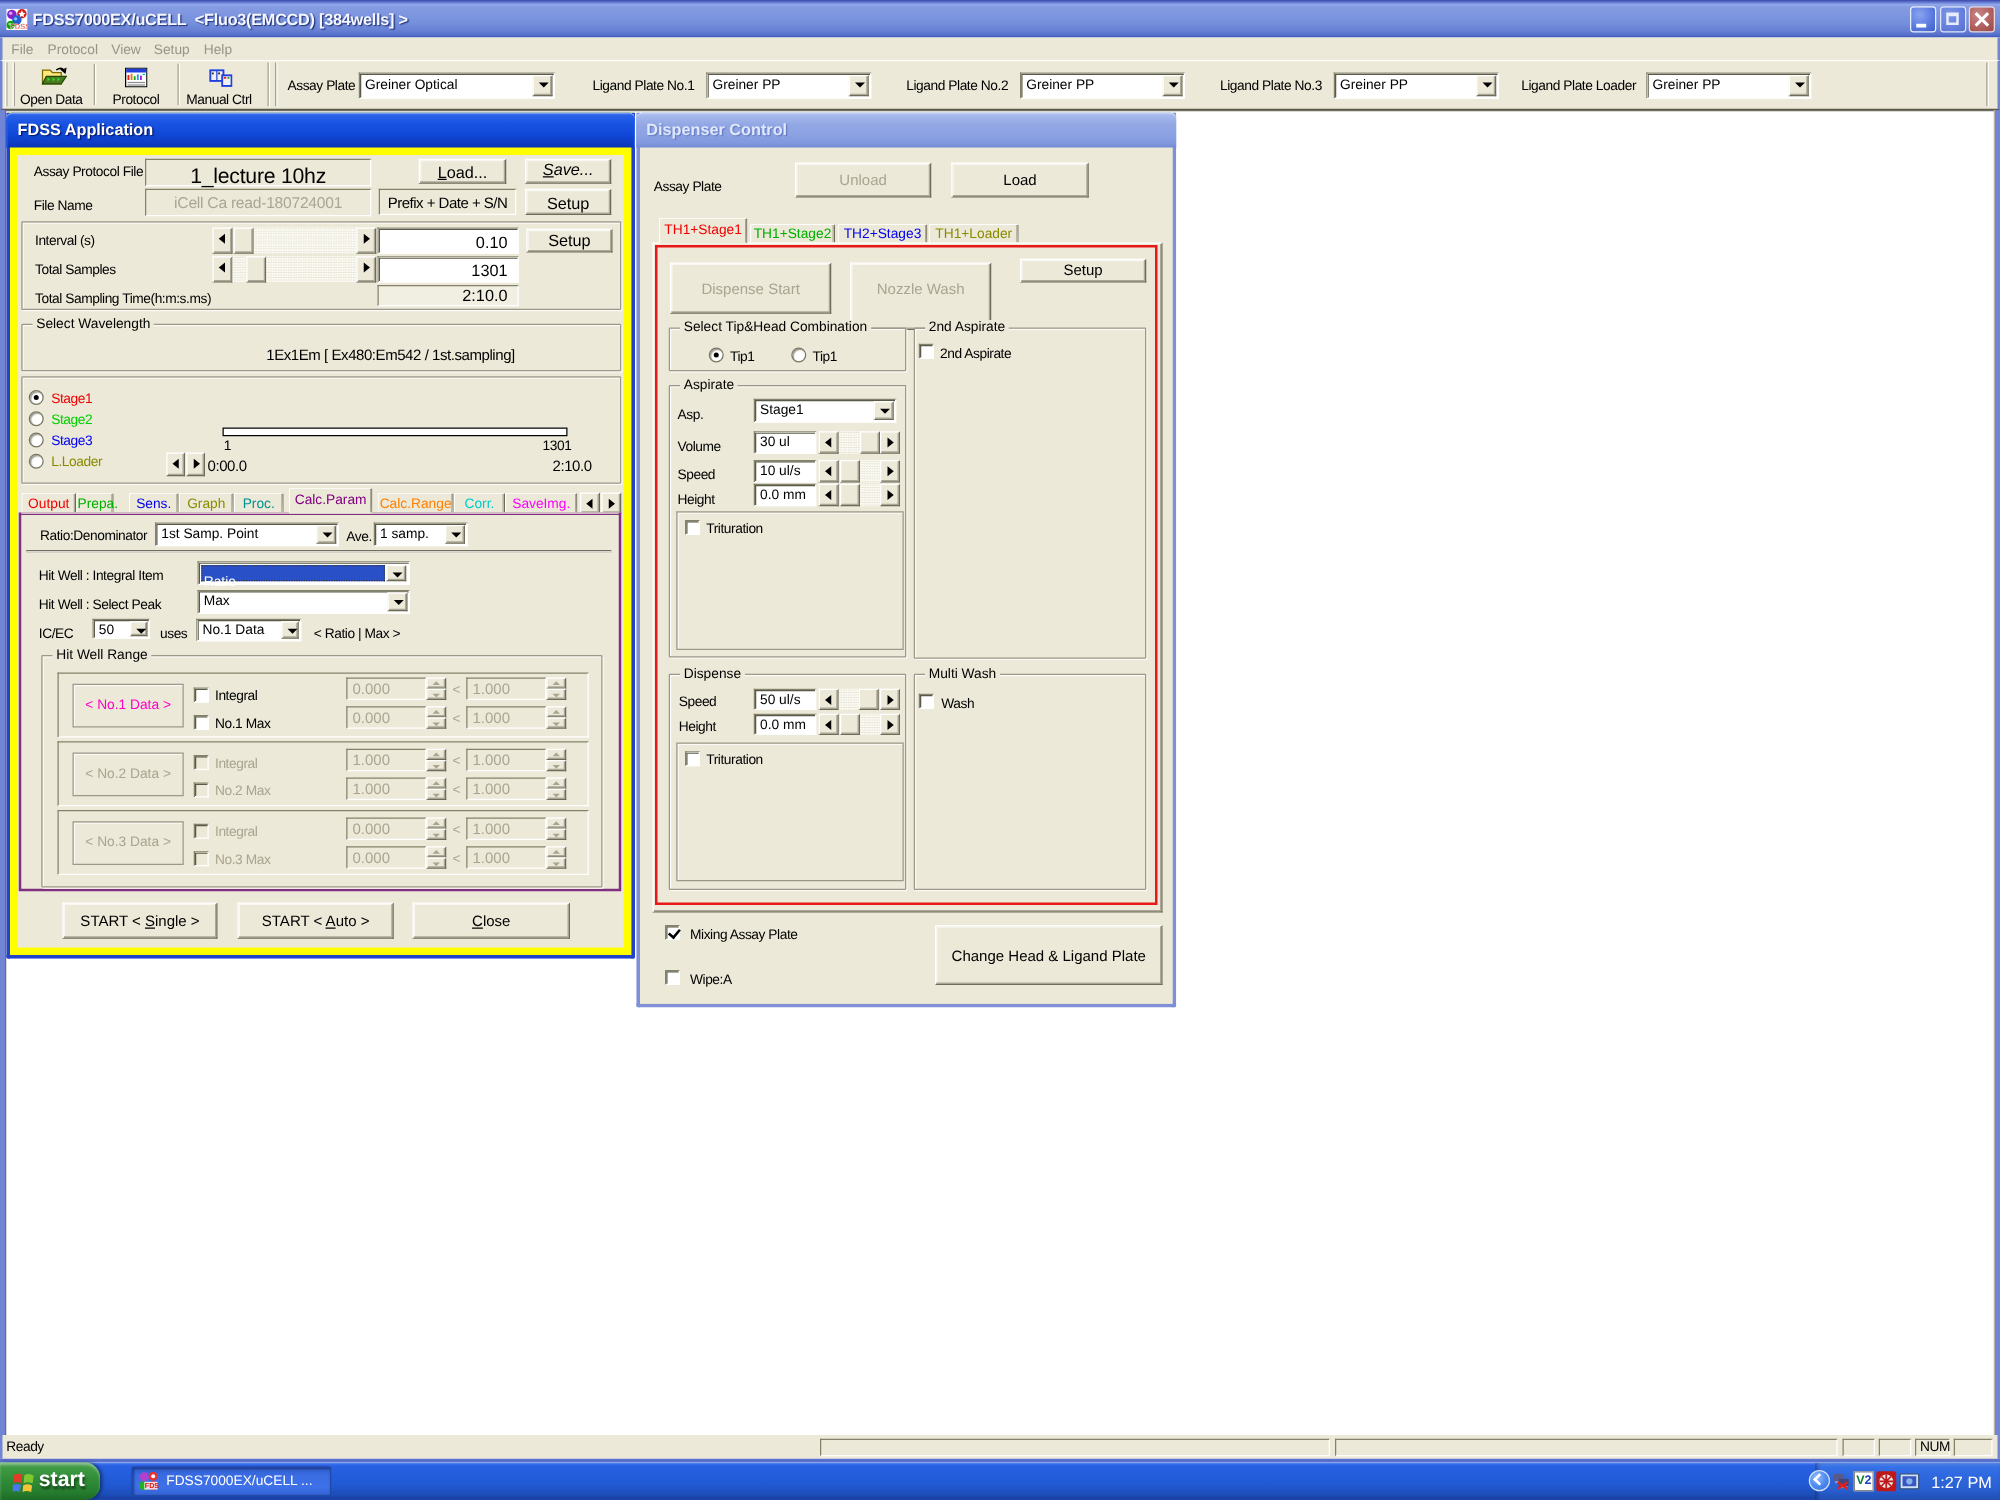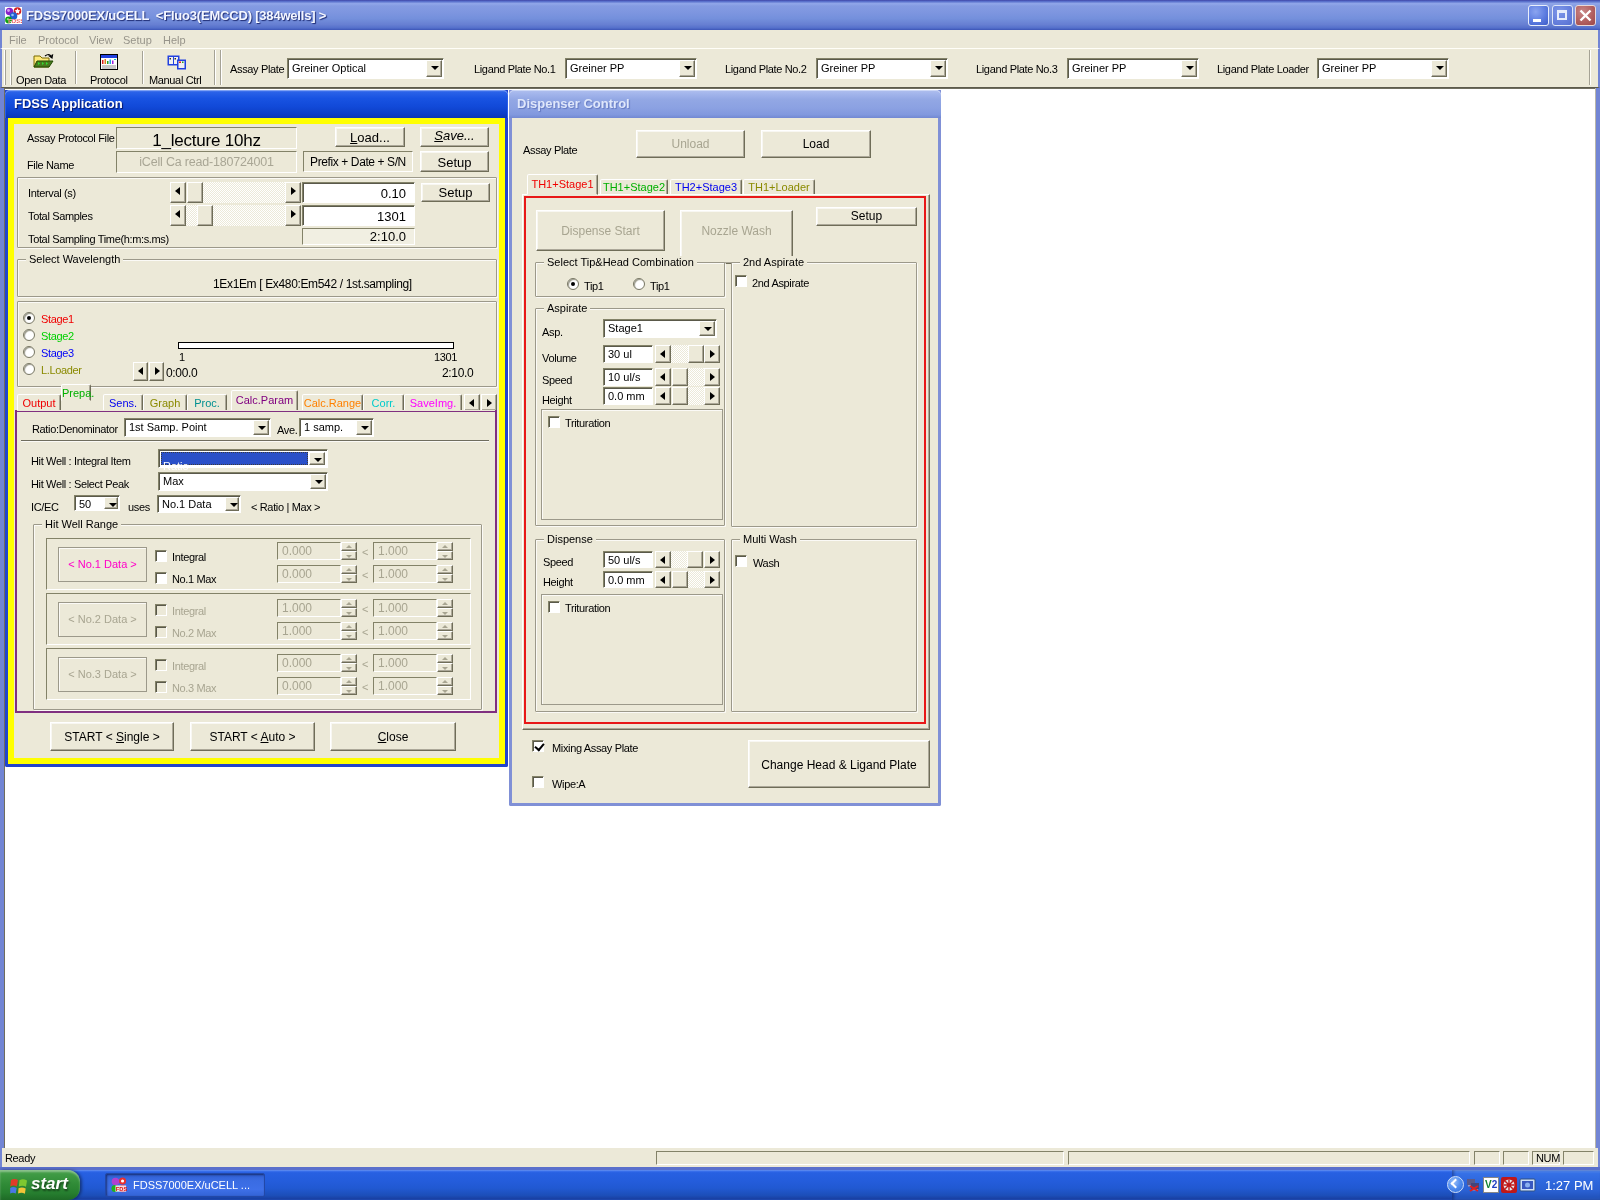--- a/index.html
+++ b/index.html
@@ -194,21 +194,21 @@
 <div class="lab" style="left:41px;top:364px;color:#8a8a00;">L.Loader</div>
 <div class="abs" style="left:178px;top:342px;width:276px;height:7px;background:#fff;border:1px solid #000;"></div>
 <div class="lab" style="left:179px;top:351px;">1</div>
 <div class="lab" style="left:434px;top:351px;">1301</div>
 <div class="sb-l" style="left:133px;top:362px;width:15px;height:19px;"></div>
 <div class="sb-r" style="left:149px;top:362px;width:15px;height:19px;"></div>
 <div class="lab" style="left:166px;top:366px;font-size:12px;">0:00.0</div>
 <div class="lab" style="left:442px;top:366px;font-size:12px;">2:10.0</div>
 
 <div class="tab" style="left:17px;top:394px;width:44px;height:17px;color:#f00000;padding-top:2px;">Output</div>
-<div class="tab" style="left:61px;top:384px;width:30px;height:17px;color:#00b000;padding-top:2px;">Prepa.</div>
+<div class="tab" style="left:61px;top:394px;width:30px;height:17px;color:#00b000;padding-top:2px;">Prepa.</div>
 <div class="tab" style="left:103px;top:394px;width:40px;height:17px;color:#0000f0;padding-top:2px;">Sens.</div>
 <div class="tab" style="left:143px;top:394px;width:44px;height:17px;color:#8a8a00;padding-top:2px;">Graph</div>
 <div class="tab" style="left:187px;top:394px;width:40px;height:17px;color:#009090;padding-top:2px;">Proc.</div>
 <div class="tab" style="left:302px;top:394px;width:61px;height:17px;color:#ff8000;padding-top:2px;">Calc.Range</div>
 <div class="tab" style="left:363px;top:394px;width:41px;height:17px;color:#00cccc;padding-top:2px;">Corr.</div>
 <div class="tab" style="left:404px;top:394px;width:58px;height:17px;color:#ff00ff;padding-top:2px;">SaveImg.</div>
 <div class="tab" style="left:231px;top:390px;width:67px;height:21px;color:#800080;padding-top:3px;background:#ece9d8;z-index:3;">Calc.Param</div>
 <div class="sb-l" style="left:464px;top:394px;width:16px;height:17px;"></div>
 <div class="sb-r" style="left:481px;top:394px;width:16px;height:17px;"></div>
 
@@ -449,21 +449,21 @@
 <div class="abs" style="left:0;top:1167px;width:1600px;height:3px;background:#5a70cc;"></div>
 
 <div class="abs" style="left:0;top:1170px;width:1600px;height:30px;background:linear-gradient(180deg,#6b94ef 0%,#3a70ec 4%,#2760e2 9%,#245ddc 35%,#2159d2 60%,#1c4eb8 85%,#1941a5 95%,#1f48b0 100%);"></div>
 <div class="abs" style="left:0;top:1170px;width:80px;height:30px;border-radius:0 12px 12px 0;background:linear-gradient(180deg,#4fa352 0%,#3f9a44 15%,#2f8a36 50%,#278030 75%,#1e6a26 100%);box-shadow:inset 0 2px 2px rgba(255,255,255,.35), 2px 0 3px rgba(0,0,0,.4);"></div>
 <svg class="abs" style="left:9px;top:1176px" width="20" height="19" viewBox="0 0 20 19">
   <path d="M2 4 q3.5 -2 7 0 l-1.2 6.5 q-3.5 -1.8 -6.5 0 z" fill="#e03c28"></path>
   <path d="M10.5 4.2 q3.5 -2 7.5 0.3 l-1 6.3 q-3.5 -2 -7.2 -0.2 z" fill="#7ec830"></path>
   <path d="M1.2 12 q3 -1.8 6.5 0 l-1 5.5 q-2.8 -1.5 -5.5 0 z" fill="#4a78e8"></path>
   <path d="M9.5 12.3 q3.5 -1.8 7.2 0.2 l-0.8 5.2 q-3.2 -1.8 -6.8 -0.2 z" fill="#f2c438"></path>
 </svg>
-<div class="abs" style="left:31px;top:1174px;font-size:17px;font-weight:bold;font-style:italic;color:#fff;text-shadow:1px 2px 2px rgba(0,0,0,.5);">start</div>
+<div class="abs" style="left:31px;top:1174px;font-size:17px;font-weight:bold;color:#fff;text-shadow:1px 2px 2px rgba(0,0,0,.5);">start</div>
 <div class="abs" style="left:105px;top:1173px;width:160px;height:24px;background:linear-gradient(180deg,#2e5dd0 0%,#3a6ce2 30%,#3e70e8 70%,#3363d6 100%);border:1px solid #2248a8;border-radius:2px;box-shadow:inset 1px 1px 2px rgba(0,0,20,.5);"></div>
 <svg class="abs" style="left:111px;top:1177px" width="16" height="16" viewBox="0 0 18 18">
   <circle cx="5" cy="5" r="4.2" fill="#b040d0"></circle>
     <circle cx="13" cy="4.5" r="4" fill="#e83030"></circle>
     <circle cx="13" cy="4.5" r="1.8" fill="#fff"></circle>
   <circle cx="4.5" cy="13" r="4" fill="#20b020"></circle>
     <circle cx="13" cy="13" r="4.2" fill="#c03060"></circle>
   <rect x="5" y="9.5" width="12" height="7" fill="#f8f0f0" opacity="0.9"></rect>
   <text x="5.4" y="15.5" font-family="Liberation Sans" font-size="6.5" font-weight="bold" fill="#e01010">FDSS</text>
 </svg>

